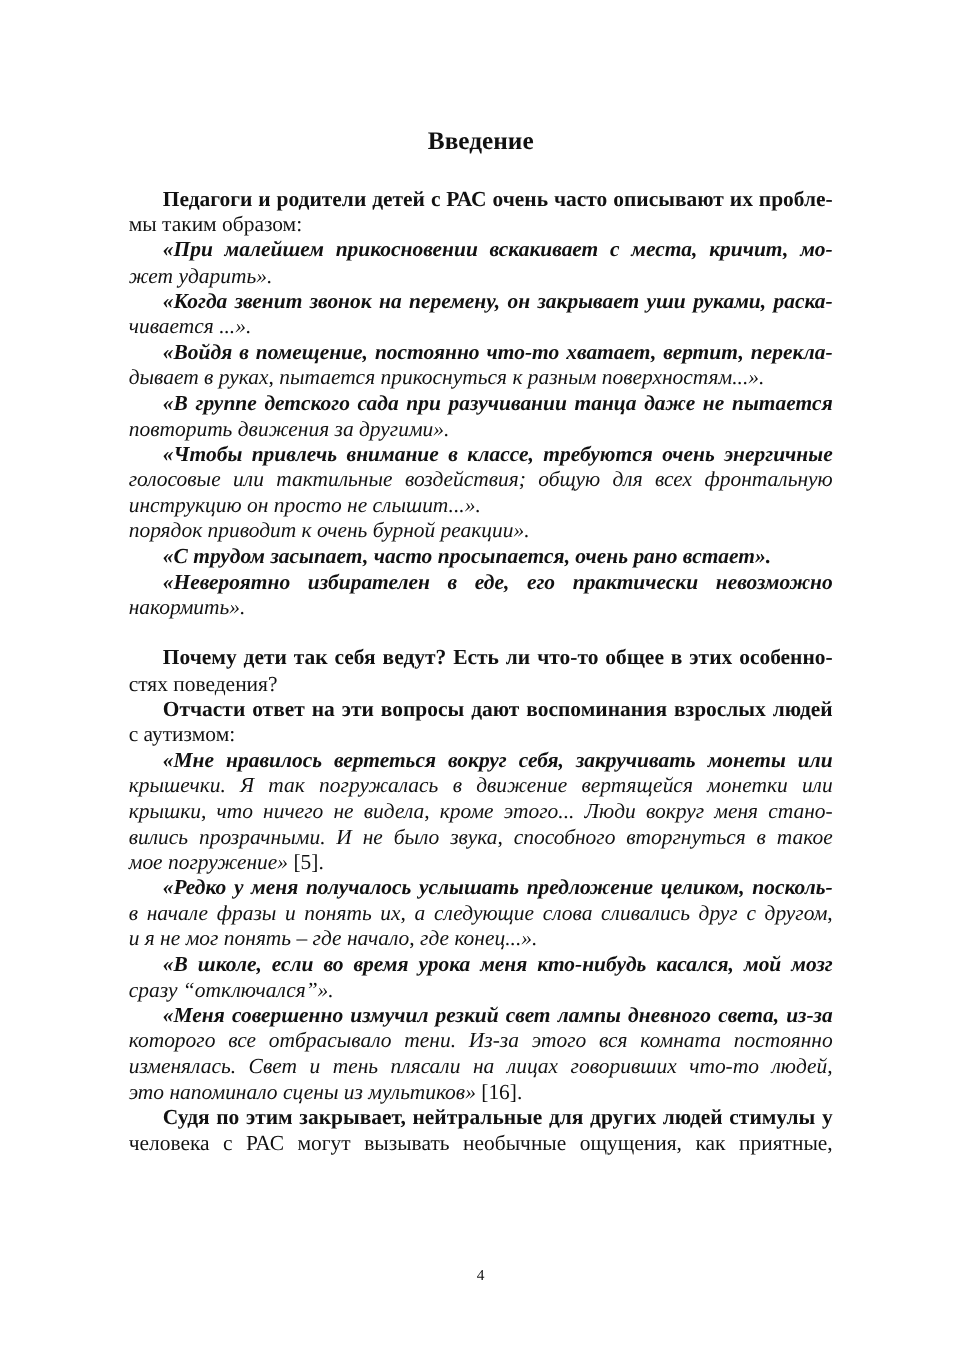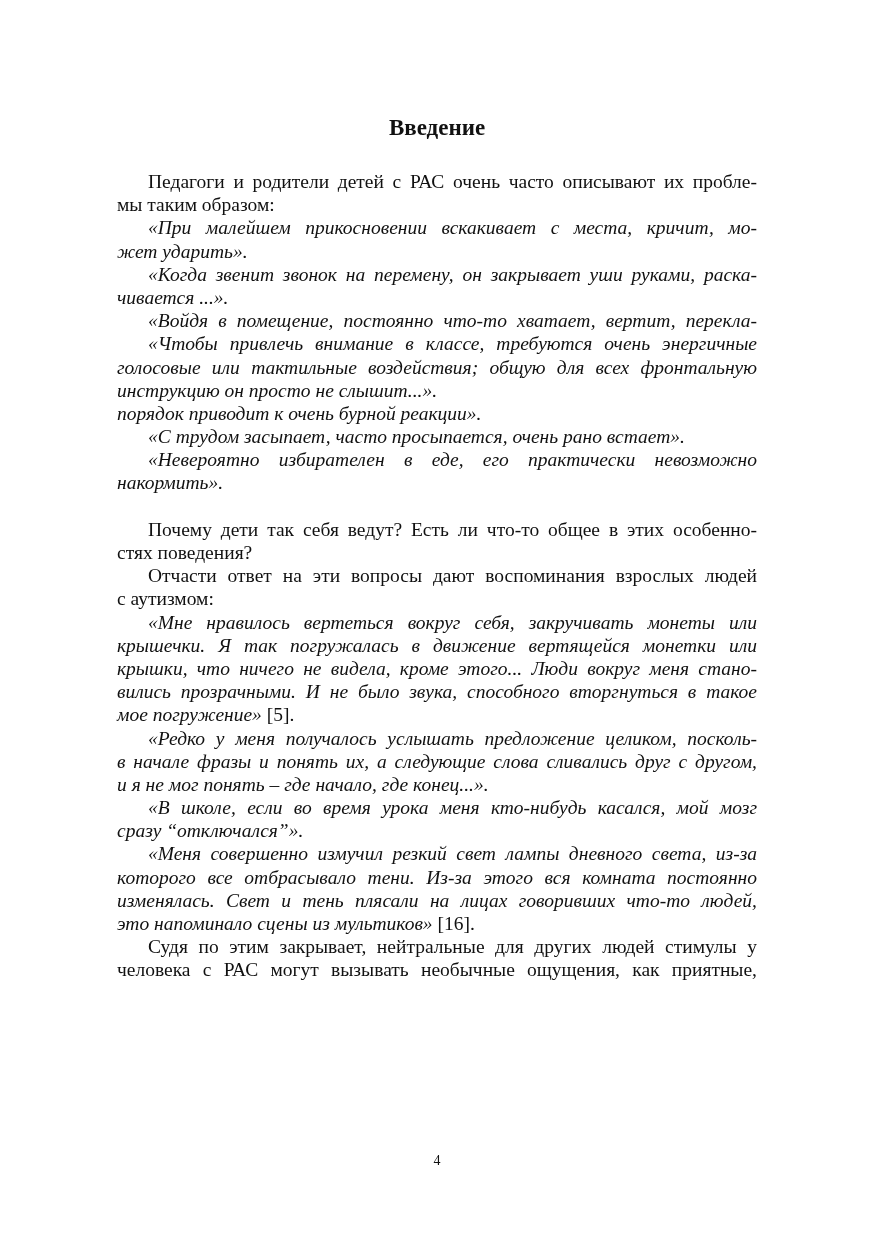--- a/index.html
+++ b/index.html
@@ -44,20 +44,21 @@
       white-space: nowrap;
       text-align: justify;
       text-align-last: justify;
       overflow: visible;
     }
     .line.last {
       text-align-last: left;
     }
     .line.indent {
       padding-left: 31px;
+      font-weight: bold;
     }
     .italic { font-style: italic; }
     .spacer { display: block; height: 23.2px; }
     .ref { font-style: normal; }
     .page-number {
       position: absolute;
       left: 0; width: 874px;
       top: 1153px;
       text-align: center;
       font-size: 14px;
@@ -84,22 +85,27 @@
       <span class="line last">жет ударить».</span>
     </div>
 
     <div class="italic">
       <span class="line indent">«Когда звенит звонок на перемену, он закрывает уши руками, раска-</span>
       <span class="line last">чивается ...».</span>
     </div>
 
     <div class="italic">
       <span class="line indent">«Войдя в помещение, постоянно что-то хватает, вертит, перекла-</span>
+      <span class="line last">дывает в руках, пытается прикоснуться к разным поверхностям...».</span>
     </div>
 
+    <div class="italic">
+      <span class="line indent">«В группе детского сада при разучивании танца даже не пытается</span>
+      <span class="line last">повторить движения за другими».</span>
+    </div>
 
     <div class="italic">
       <span class="line indent">«Чтобы привлечь внимание в классе, требуются очень энергичные</span>
       <span class="line">голосовые или тактильные воздействия; общую для всех фронтальную</span>
       <span class="line last">инструкцию он просто не слышит...».</span>
     </div>
 
     <div class="italic">
       <span class="line last">порядок приводит к очень бурной реакции».</span>
     </div>

